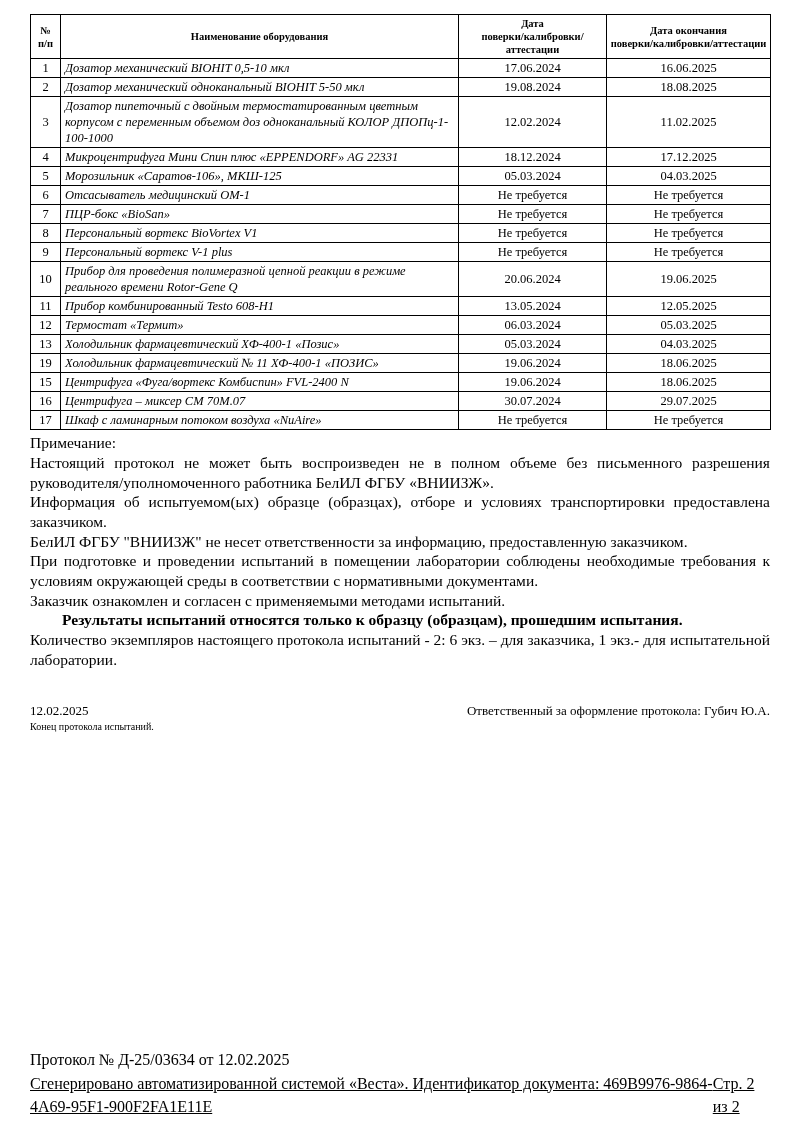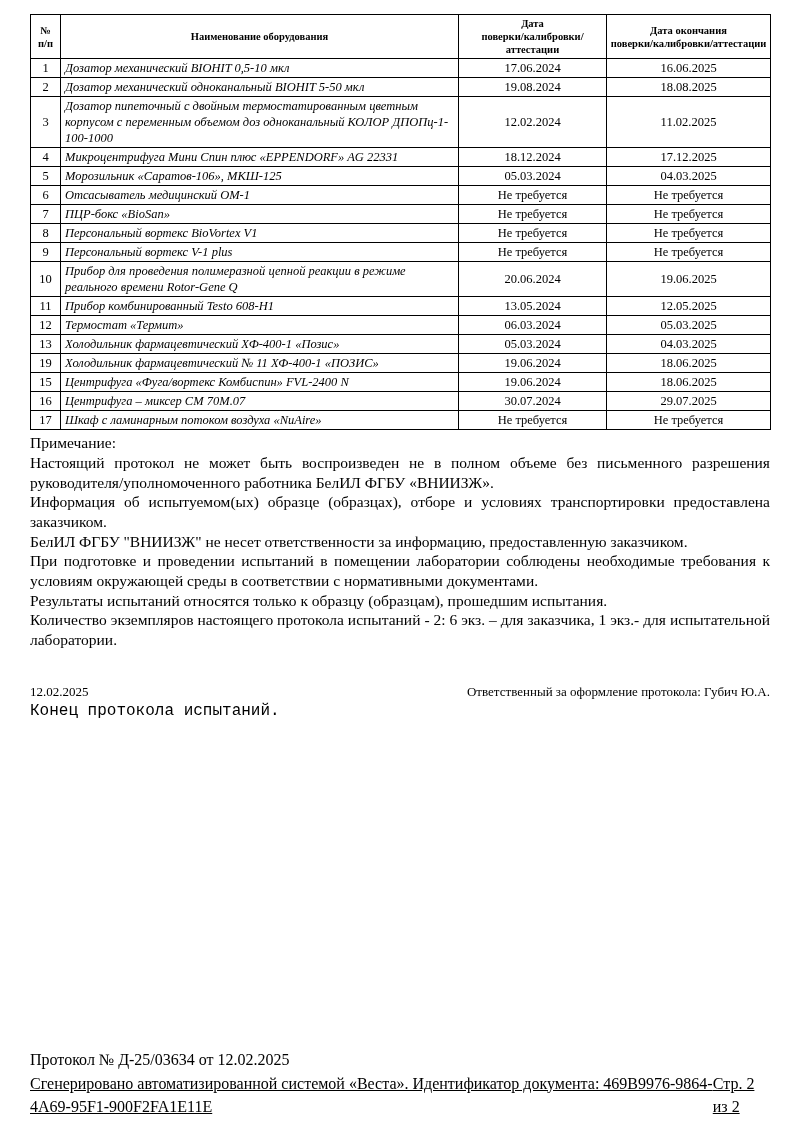--- a/index.html
+++ b/index.html
@@ -49,34 +49,33 @@
   col.col-d2   { width: 164px; }
 
   .notes {
     margin-top: 3px;
     width: 740px;
     font-size: 15.5px;
     line-height: 1.27;
   }
   .note-title { text-align: left; }
   .note-p { text-align: justify; }
-  .note-p.bold { font-weight: normal; }
+  .note-p.bold { font-weight: bold; margin-left: 32px; }
 
   .sign-row {
     margin-top: 34px;
     width: 740px;
     display: flex;
     justify-content: space-between;
     font-size: 13px;
   }
   .end-line {
     width: 740px;
-    font-size: 16px;
+    font-size: 10px;
     margin-top: 2px;
-    font-family: Liberation Mono, monospace;
   }
 
   .footer {
     position: absolute;
     left: 30px;
     right: 30px;
     bottom: 14px;
     font-size: 16px;
     line-height: 1.45;
   }
@@ -232,20 +231,21 @@
   </tbody>
   </table>
 
   <div class="notes">
     <div class="note-title">Примечание:</div>
     <div>
         <div class="note-p">Настоящий протокол не может быть воспроизведен не в полном объеме без письменного разрешения руководителя/уполномоченного работника БелИЛ ФГБУ «ВНИИЗЖ».</div>
         <div class="note-p">Информация об испытуемом(ых) образце (образцах), отборе и условиях транспортировки предоставлена заказчиком.</div>
         <div class="note-p">БелИЛ ФГБУ "ВНИИЗЖ" не несет ответственности за информацию, предоставленную заказчиком.</div>
         <div class="note-p">При подготовке и проведении испытаний в помещении лаборатории соблюдены необходимые требования к условиям окружающей среды в соответствии с нормативными документами.</div>
+        <div class="note-p">Заказчик ознакомлен и согласен с применяемыми методами испытаний.</div>
         <div class="note-p bold">Результаты испытаний относятся только к образцу (образцам), прошедшим испытания.</div>
         <div class="note-p">Количество экземпляров настоящего протокола испытаний - 2: 6 экз. – для заказчика, 1 экз.- для испытательной лаборатории.</div>
       </div>
   </div>
 
   <div class="sign-row">
     <span>12.02.2025</span>
     <span>Ответственный за оформление протокола: Губич Ю.А.</span>
   </div>
   <div class="end-line">Конец протокола испытаний.</div>

